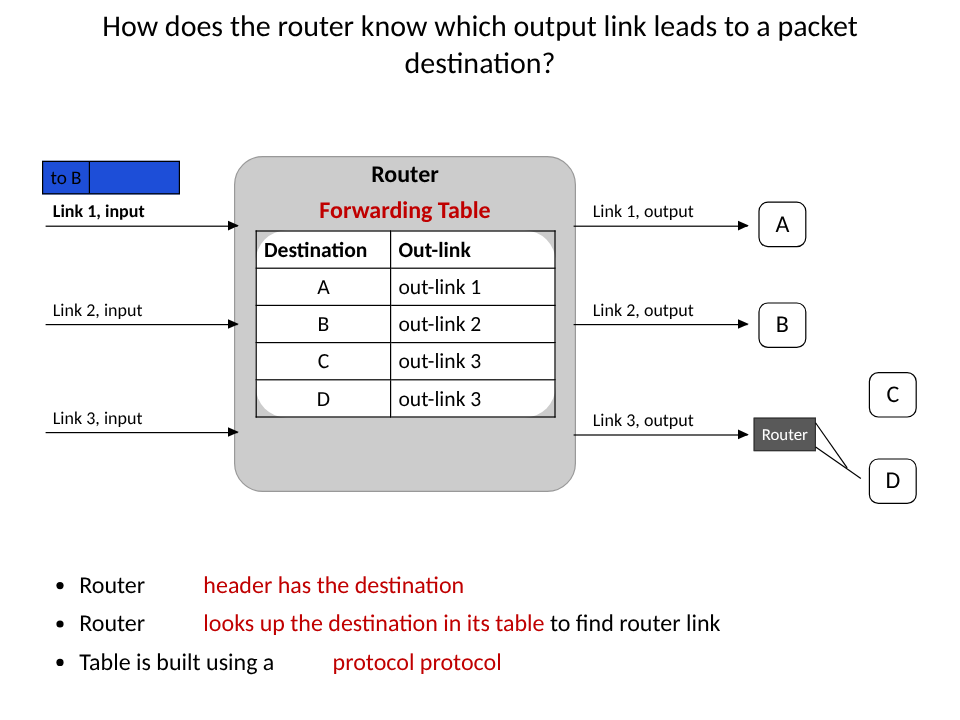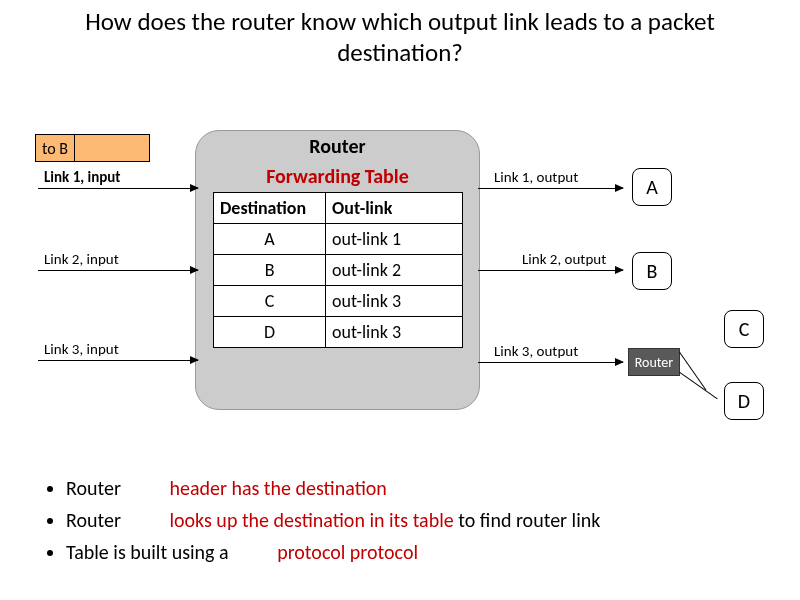--- a/index.html
+++ b/index.html
@@ -48,35 +48,36 @@
     font-weight: bold;
     color: #c00000;
   }
   .table {
     position: absolute;
     left: 213px; top: 62px;
     width: 250px;
     border-collapse: collapse;
     background: #fff;
     font-size: 18px;
+    border-radius: 26px;
   }
   .table th, .table td {
     border: 1px solid #000;
     padding: 4px 6px;
     text-align: left;
   }
   .table th { font-weight: bold; }
   .table td:first-child { text-align: center; width: 45%; }
 
   .packet {
     position: absolute;
     left: 35px; top: 4px;
     width: 115px; height: 28px;
     border: 1px solid #000;
-    background: #fdba74;
+    background: #1d4ed8;
     font-size: 16px;
     display: flex;
     align-items: flex-start;
   }
   .packet .hdr {
     border-right: 1px solid #000;
     padding: 0 6px;
     height: 100%;
     display: flex; align-items: center;
   }
@@ -182,21 +183,21 @@
   <div class="arrow" style="left:38px; top:140px; width:160px;"></div>
   <div class="link-label" style="left:44px; top:120px;">Link 2, input</div>
 
   <div class="arrow" style="left:38px; top:230px; width:160px;"></div>
   <div class="link-label" style="left:44px; top:210px;">Link 3, input</div>
 
   <div class="arrow" style="left:478px; top:58px; width:145px;"></div>
   <div class="link-label" style="left:494px; top:38px;">Link 1, output</div>
 
   <div class="arrow" style="left:478px; top:140px; width:145px;"></div>
-  <div class="link-label" style="left:494px; top:120px;margin-left:28px;">Link 2, output</div>
+  <div class="link-label" style="left:494px; top:120px;">Link 2, output</div>
 
   <div class="arrow" style="left:478px; top:232px; width:145px;"></div>
   <div class="link-label" style="left:494px; top:212px;">Link 3, output</div>
 
   <div class="node" style="left:632px; top:38px;">A</div>
   <div class="node" style="left:632px; top:122px;">B</div>
 
   <div class="mini-router" style="left:628px; top:218px;">Router</div>
   <div class="plain-line" style="left:680px; top:222px; width:1px; height:10px; transform:rotate(55deg); transform-origin:top left; width:46px; height:1px;"></div>
   <div class="plain-line" style="left:680px; top:242px; width:46px; height:1px; transform:rotate(35deg); transform-origin:top left;"></div>

